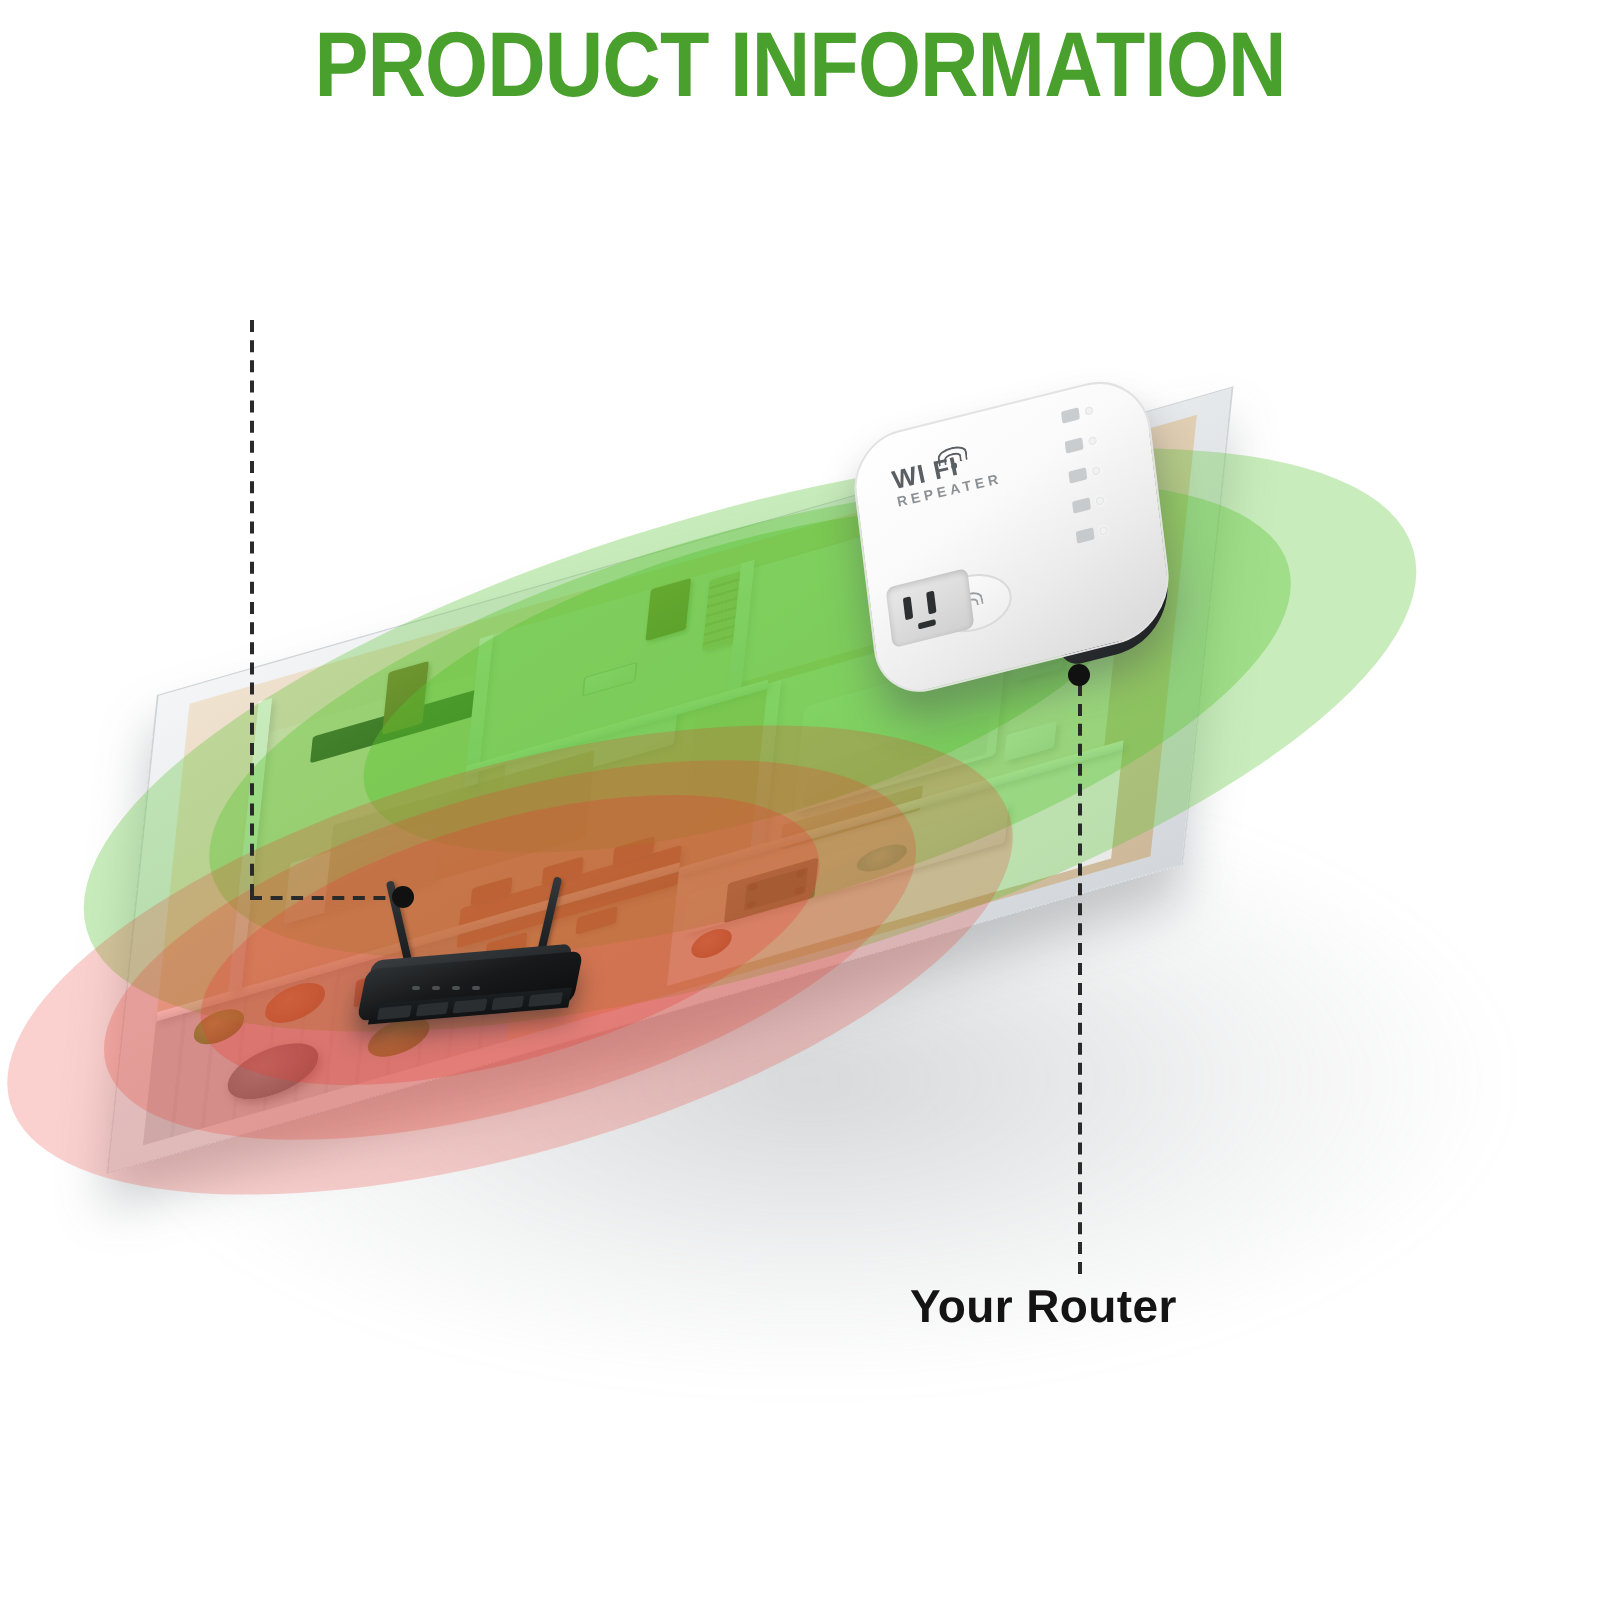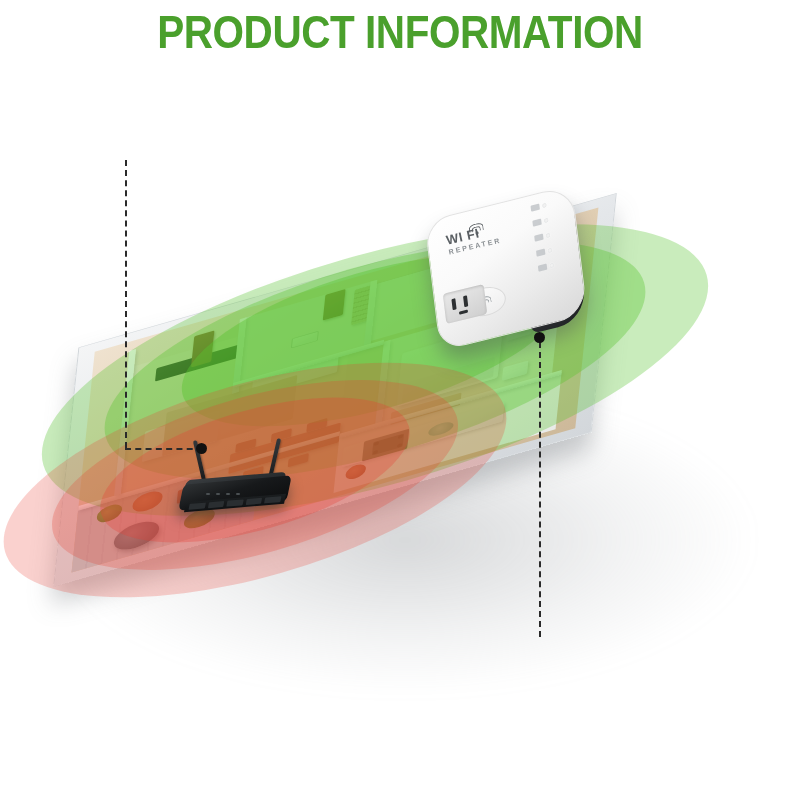--- a/index.html
+++ b/index.html
@@ -384,14 +384,15 @@
     <div class="leader v" style="left:125px;top:100px;height:288px;"></div>
     <div class="leader h" style="left:125px;top:388px;width:78px;"></div>
     <div class="dot" style="left:196px;top:383px;"></div>
 
     <div class="leader v" style="left:539px;top:282px;height:295px;"></div>
     <div class="dot" style="left:534px;top:272px;"></div>
 
   </div>
 
 
+  <div class="callout-label label-router">Your Router</div>
 
 </div>
 
 </body></html>

